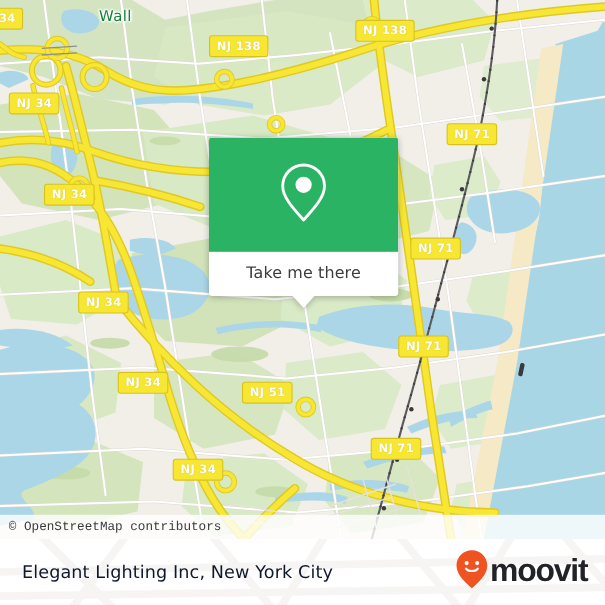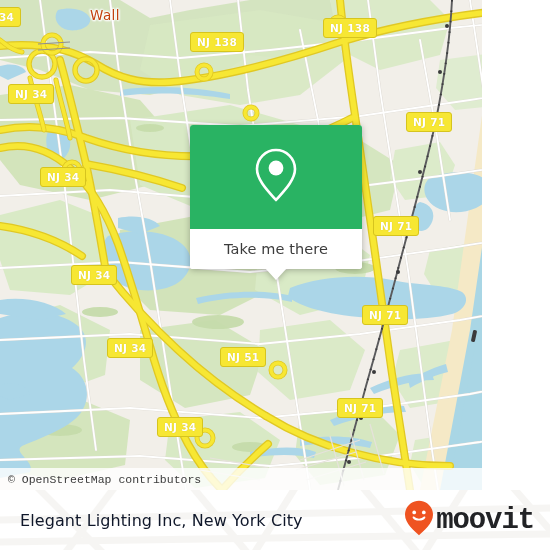--- a/index.html
+++ b/index.html
@@ -18,21 +18,21 @@
     width: 550px;
     height: 550px;
     overflow: hidden;
     background: #ffffff;
   }
 
   
   #map-canvas {
     position: absolute;
     left: 0; top: 0;
-    width: 482px;
+    width: 550px;
     height: 490px;
     overflow: hidden;
     background: #f2efe9;
   }
   #map-svg { display: block; }
 
   
   .shield {
     position: absolute;
     background: #f7e733;
@@ -46,21 +46,21 @@
     line-height: 1;
     padding: 3.5px 6px 4px 6px;
     white-space: nowrap;
     text-shadow: 0 0 1px rgba(120,105,0,.35);
     box-sizing: border-box;
   }
 
   
   .place-label {
     position: absolute;
-    color: #c2410c;
+    color: #15803d;
     font-family: "DejaVu Sans", sans-serif;
     font-size: 13.5px;
     letter-spacing: .4px;
     white-space: nowrap;
     text-shadow:
       1px 0 2px #fff, -1px 0 2px #fff,
       0 1px 2px #fff, 0 -1px 2px #fff,
       1px 1px 2px #fff, -1px -1px 2px #fff;
   }
 
@@ -160,21 +160,21 @@
     position: absolute;
     right: 16px;
     top: 50%;
     transform: translateY(-50%);
     display: flex;
     align-items: center;
     gap: 2px;
   }
   #brand-word {
     color: #222326;
-    font-family: Liberation Mono, monospace;
+    font-family: Liberation Sans, sans-serif;
     font-size: 29px;
     font-weight: bold;
     letter-spacing: -1.1px;
     line-height: 1;
   }
 </style>
 </head>
 <body>
 
 <div id="page">

